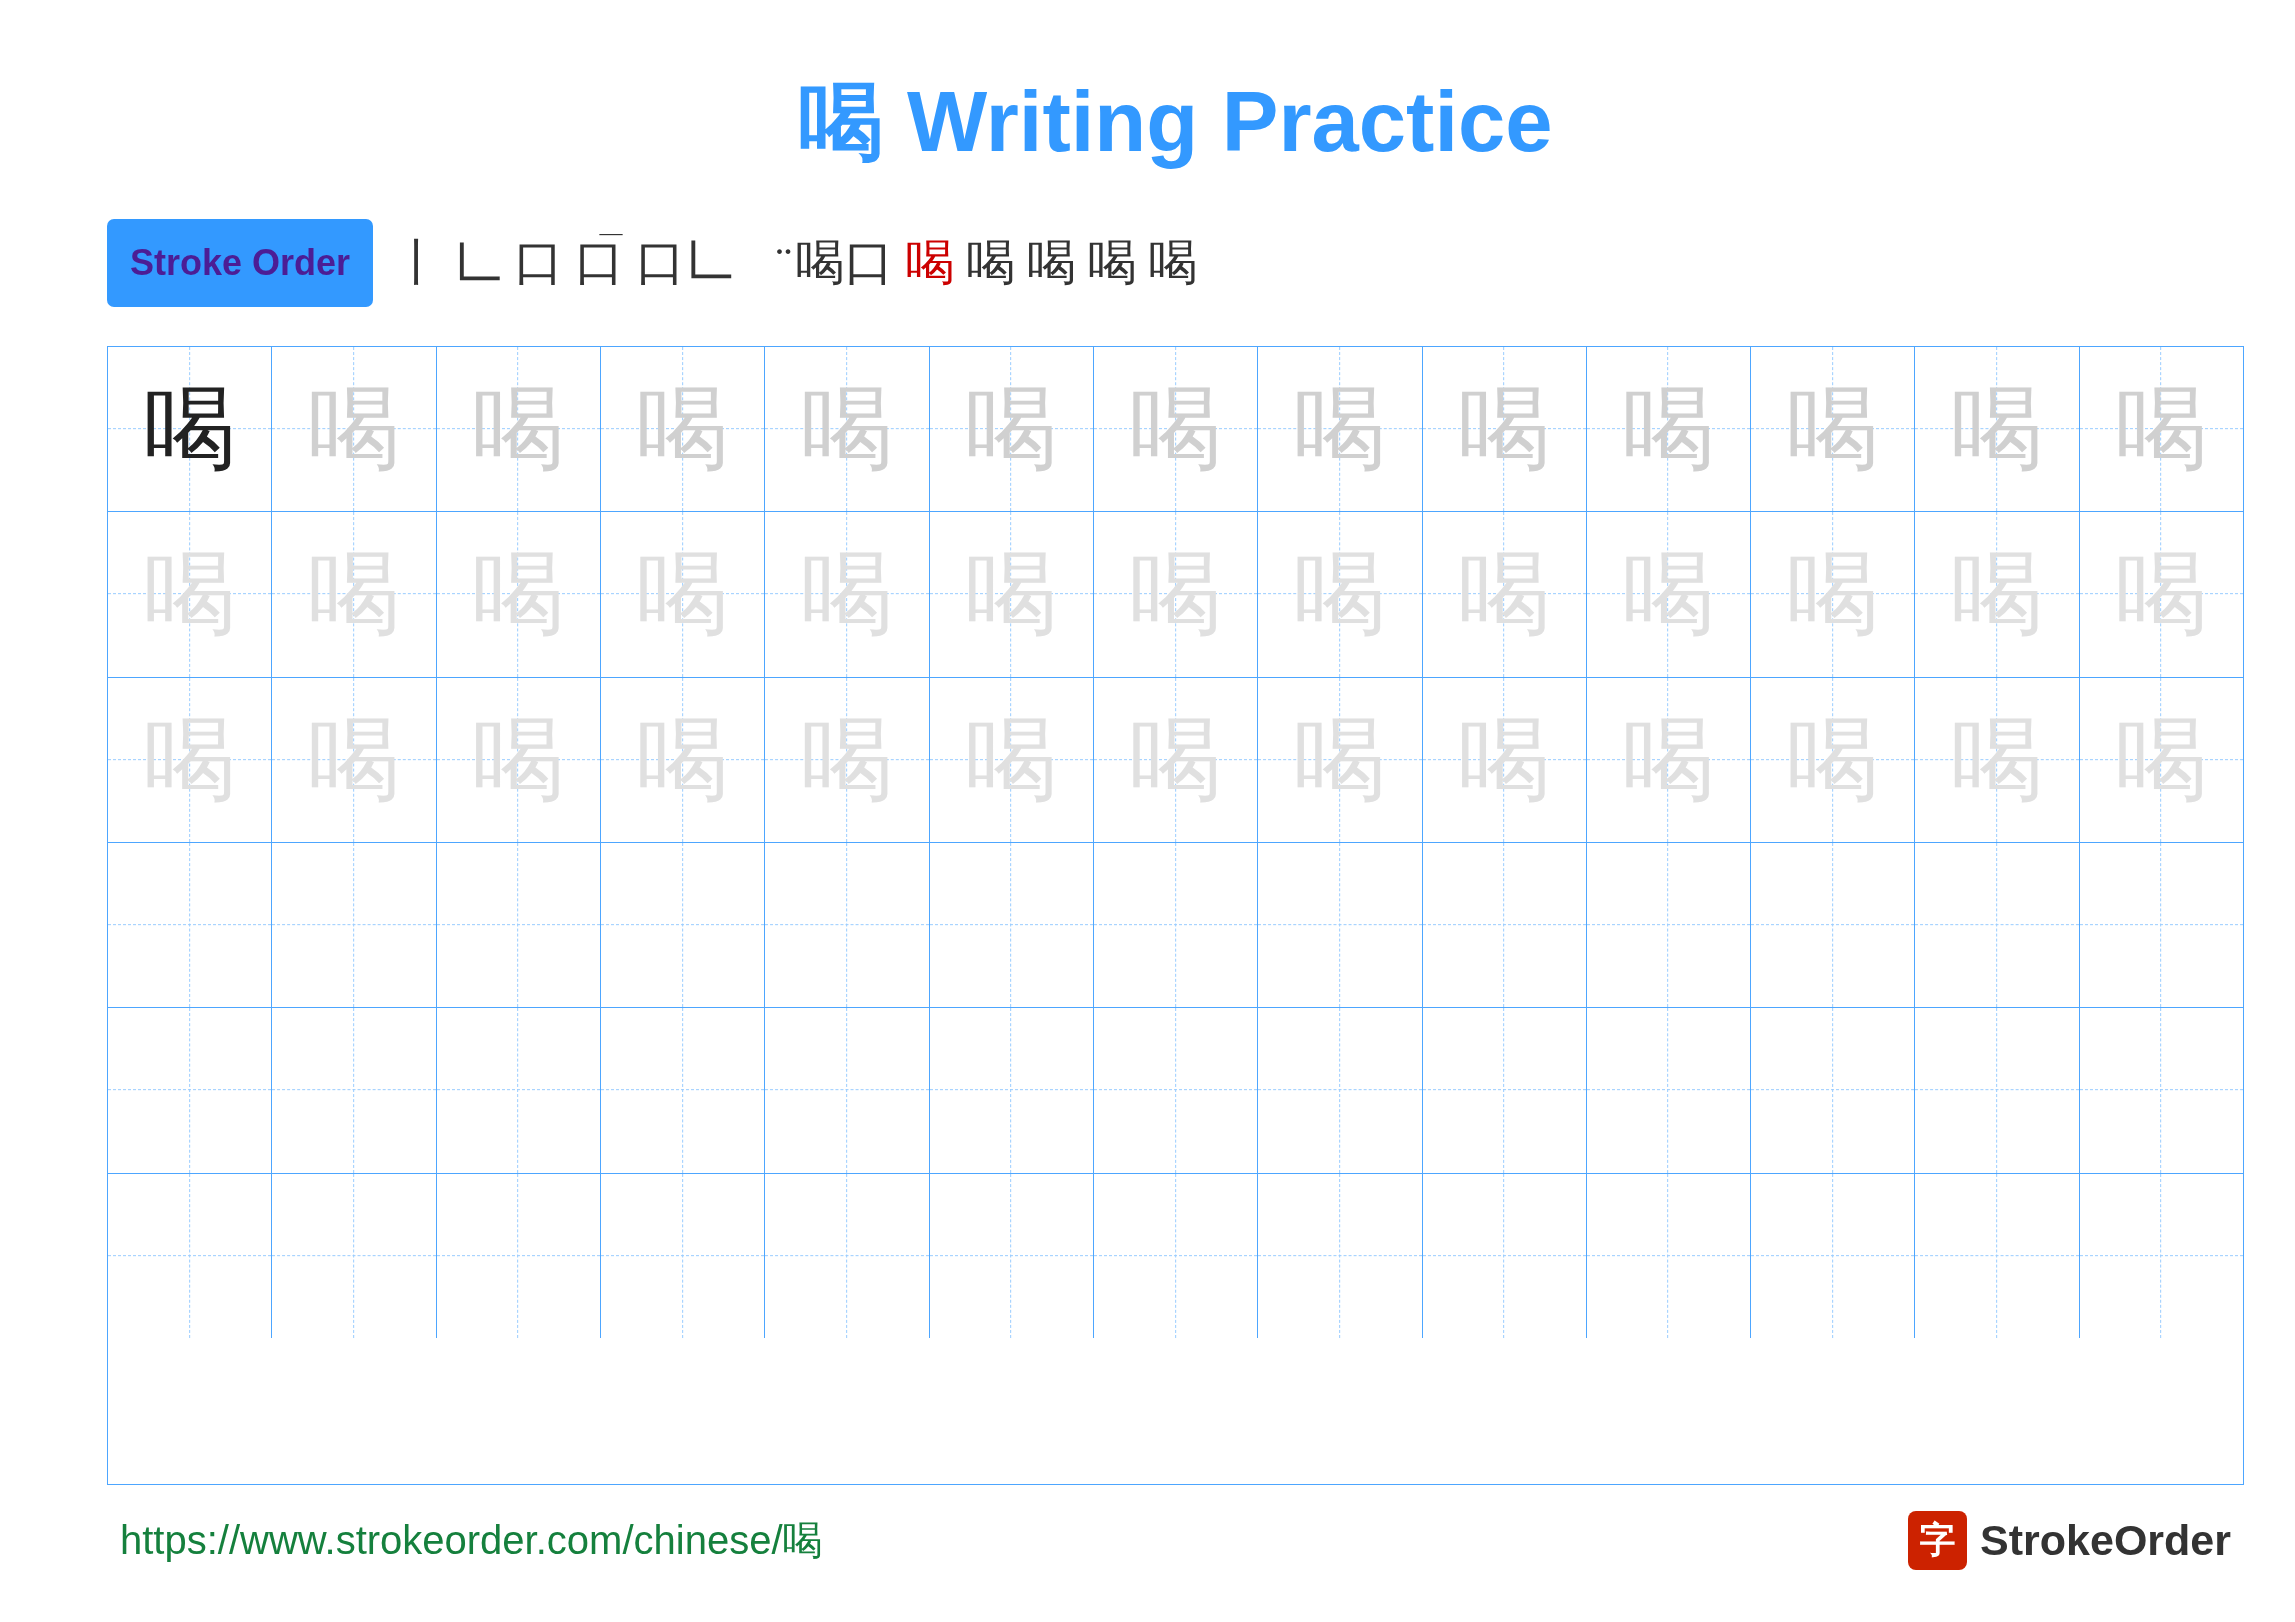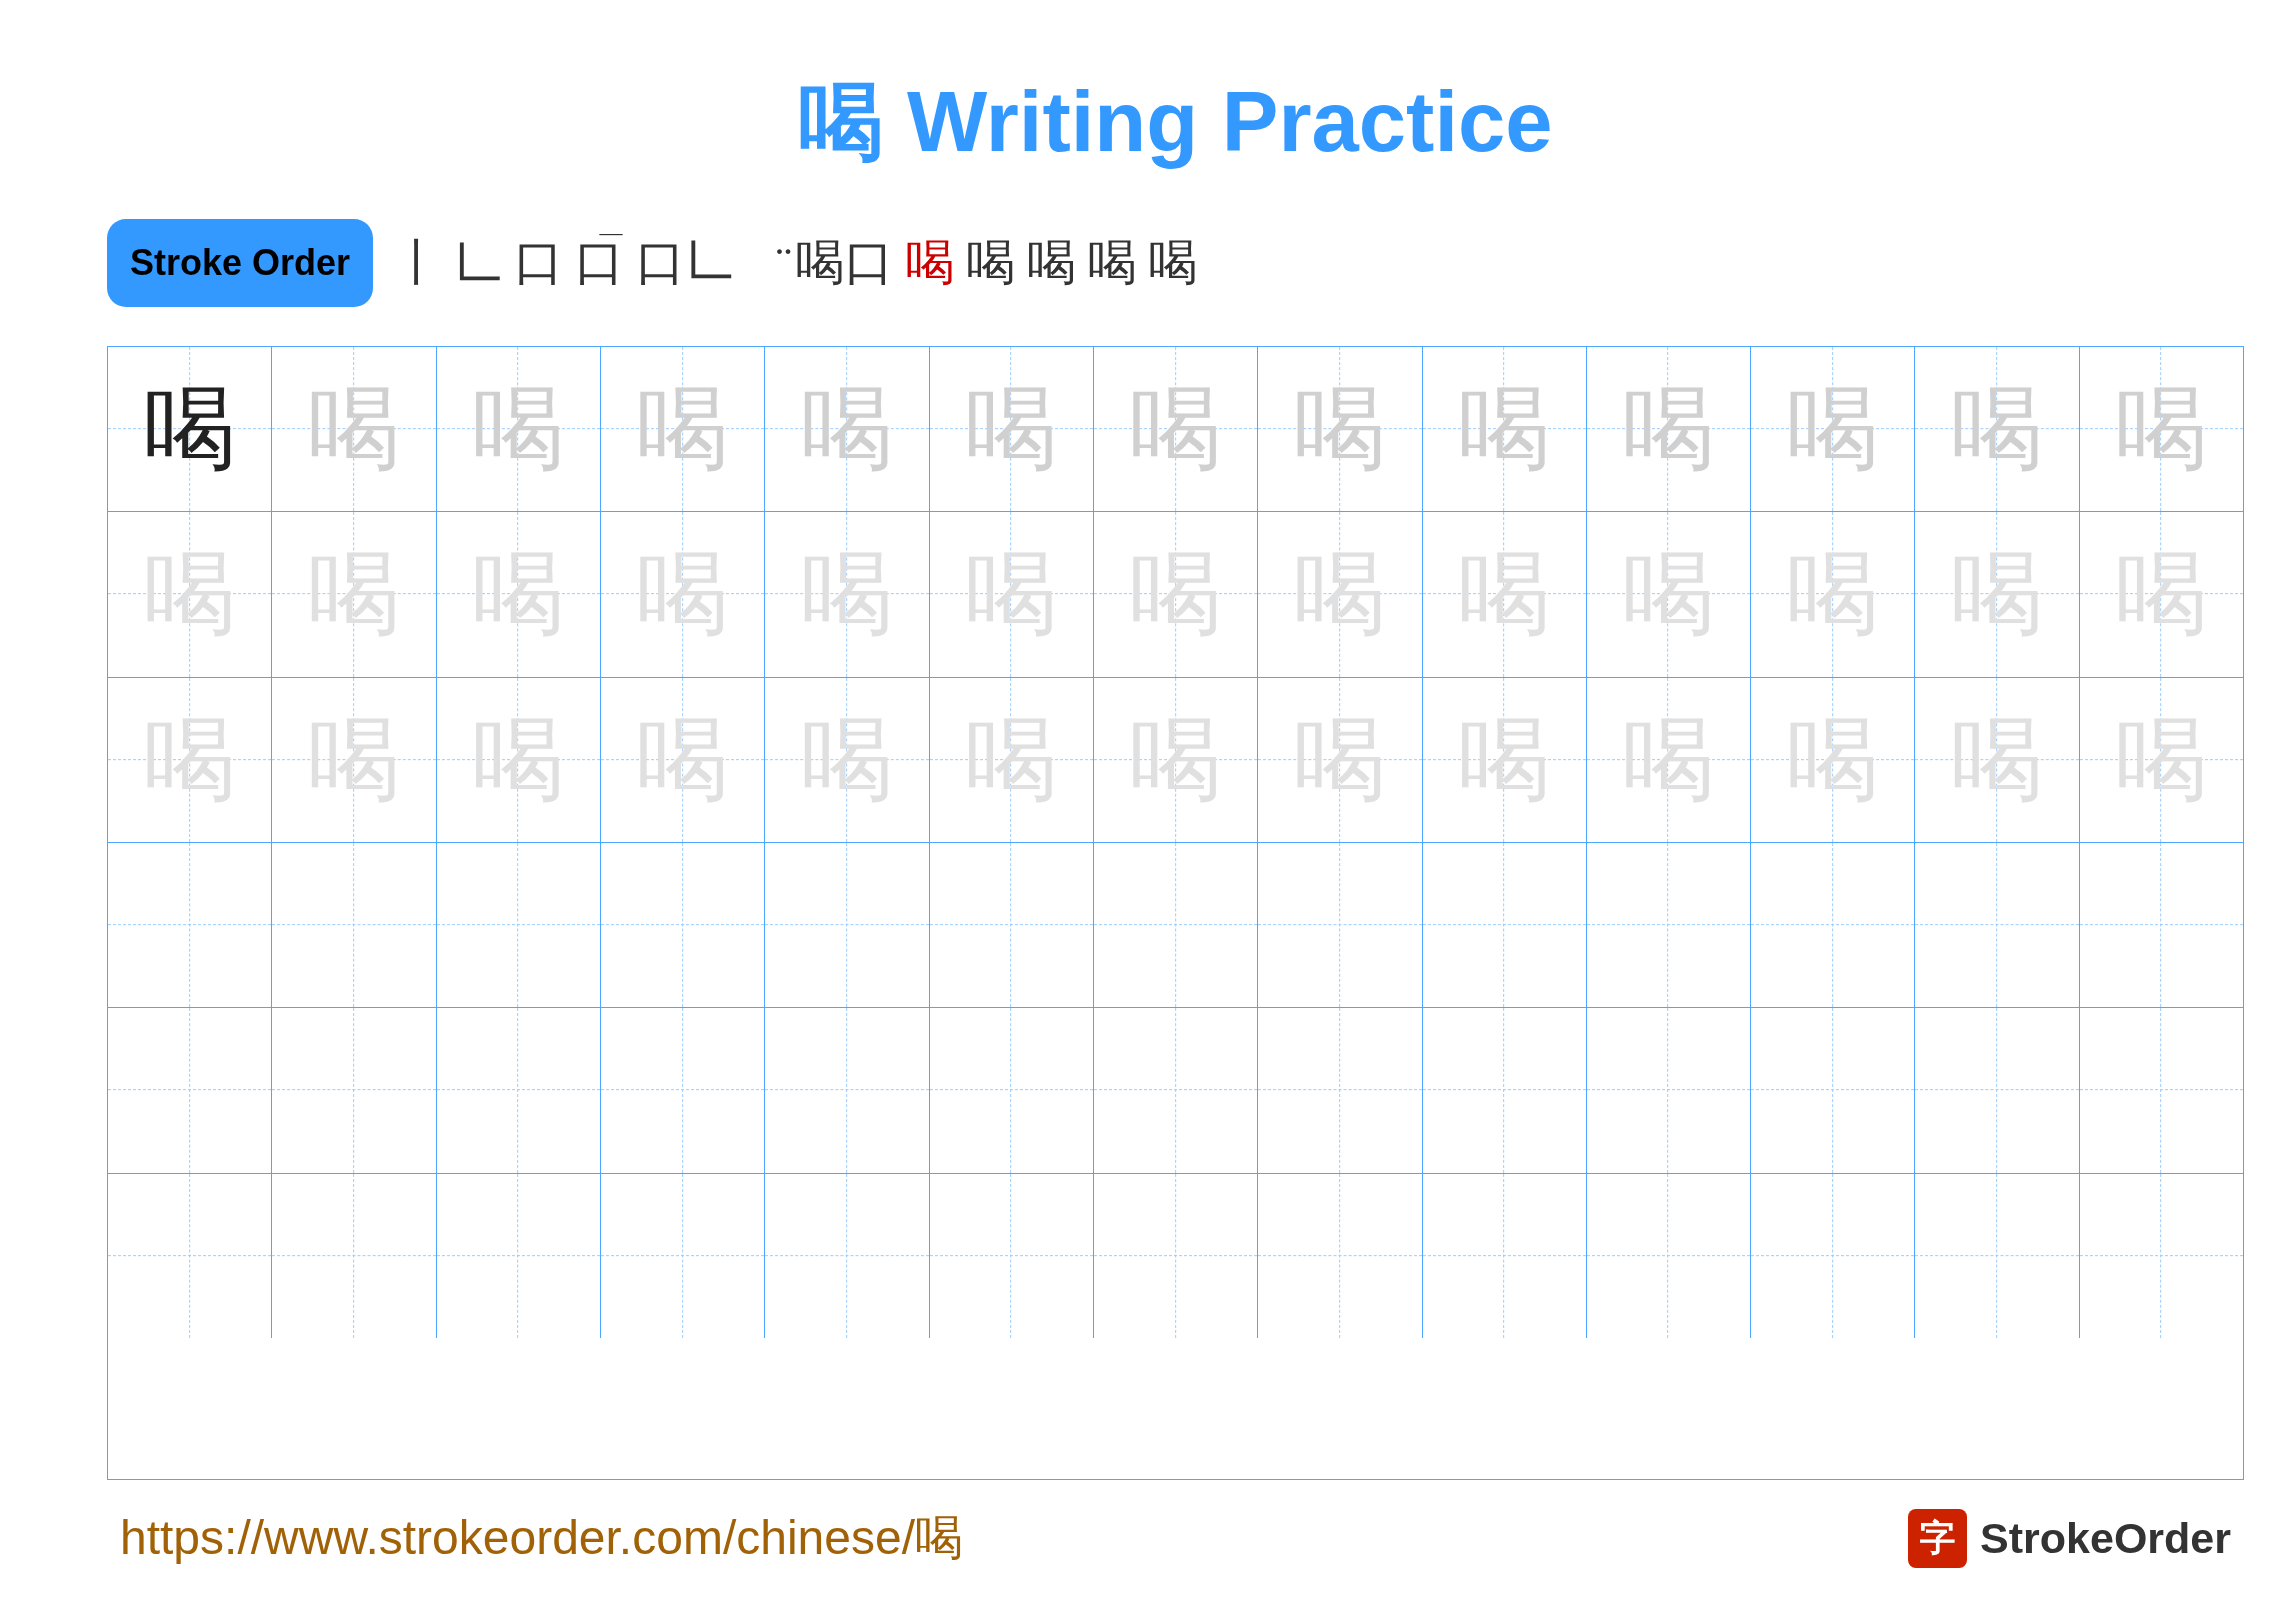--- a/index.html
+++ b/index.html
@@ -35,25 +35,25 @@
     .stroke-order-row {
       display: flex;
       align-items: center;
       width: 100%;
       margin-bottom: 39px;
       gap: 19.6px;
     }
 
     .stroke-order-badge {
       background: #3399ff;
-      color: #000000;
+      color: #4c1d95;
       font-size: 36px;
       font-weight: bold;
       padding: 23px 23px;
-      border-radius: 19px;
+      border-radius: 7px;
       white-space: nowrap;
       flex-shrink: 0;
     }
 
     .stroke-sequence {
       display: flex;
       align-items: center;
       gap: 11.8px;
       flex-wrap: nowrap;
     }
@@ -143,22 +143,22 @@
     .footer {
       width: 100%;
       display: flex;
       justify-content: space-between;
       align-items: center;
       margin-top: 26px;
       padding: 0 13px;
     }
 
     .footer-url {
-      font-size: 48px;
-      color: #a16207;
+      font-size: 40px;
+      color: #15803d;
     }
 
     .footer-logo {
       display: flex;
       align-items: center;
       gap: 13px;
       font-size: 43px;
       font-weight: bold;
       color: #333;
     }

